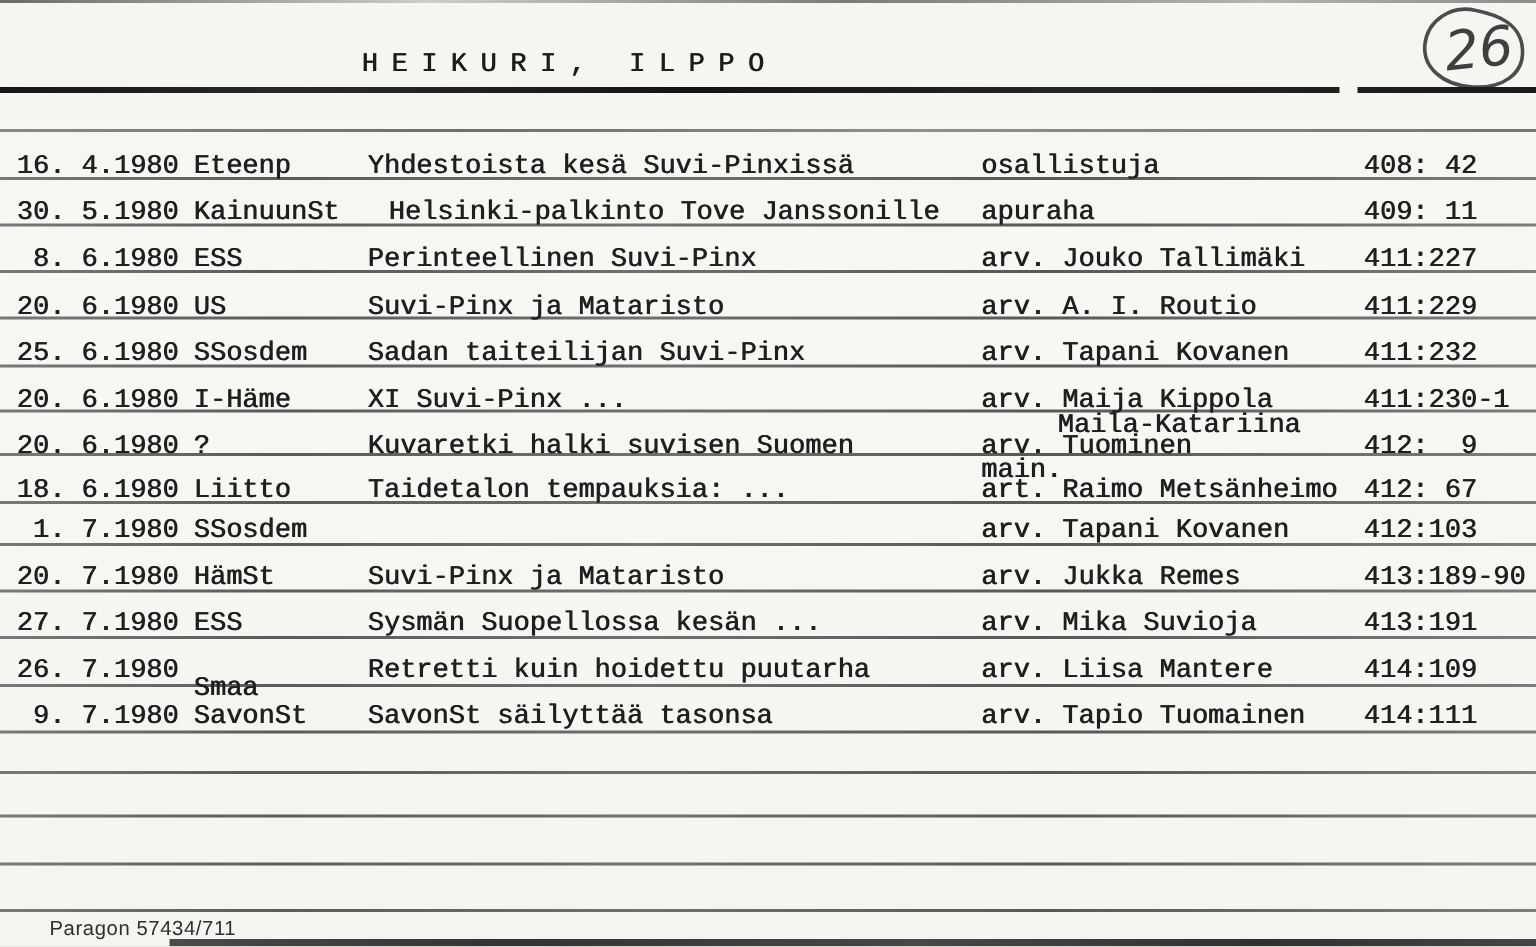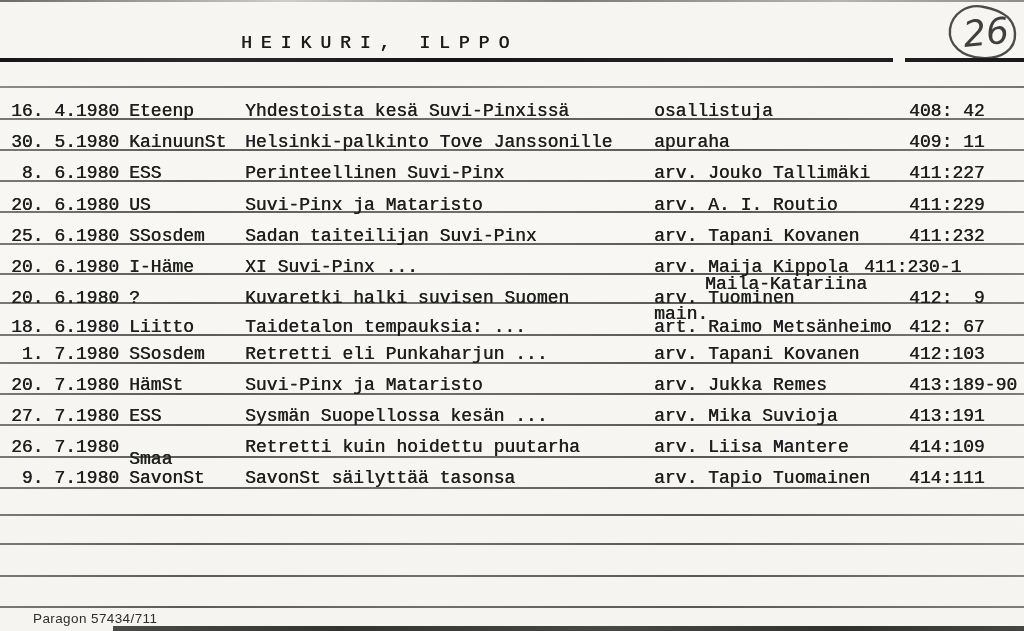--- a/index.html
+++ b/index.html
@@ -134,21 +134,21 @@
     <div class="row" style="top: 101px;">
       <span class="cell typeink" style="left: 11px;">16. 4.1980</span>
       <span class="cell typeink" style="left: 129px;">Eteenp</span>
       <span class="cell typeink" style="left: 245px;">Yhdestoista kesä Suvi-Pinxissä</span>
       <span class="cell typeink" style="left: 654px;">osallistuja</span>
       <span class="cell typeink" style="left: 909px;">408: 42</span>
     </div>
     <div class="row" style="top: 132px;">
       <span class="cell typeink" style="left: 11px;">30. 5.1980</span>
       <span class="cell typeink" style="left: 129px;">KainuunSt</span>
-      <span class="cell typeink" style="left: 245px;">Helsinki-palkinto Tove Janssonille</span>
+      <span class="cell typeink" style="left: 259px;">Helsinki-palkinto Tove Janssonille</span>
       <span class="cell typeink" style="left: 654px;">apuraha</span>
       <span class="cell typeink" style="left: 909px;">409: 11</span>
     </div>
     <div class="row" style="top: 163px;">
       <span class="cell typeink" style="left: 11px;"> 8. 6.1980</span>
       <span class="cell typeink" style="left: 129px;">ESS</span>
       <span class="cell typeink" style="left: 245px;">Perinteellinen Suvi-Pinx</span>
       <span class="cell typeink" style="left: 654px;">arv. Jouko Tallimäki</span>
       <span class="cell typeink" style="left: 909px;">411:227</span>
     </div>
@@ -164,42 +164,41 @@
       <span class="cell typeink" style="left: 129px;">SSosdem</span>
       <span class="cell typeink" style="left: 245px;">Sadan taiteilijan Suvi-Pinx</span>
       <span class="cell typeink" style="left: 654px;">arv. Tapani Kovanen</span>
       <span class="cell typeink" style="left: 909px;">411:232</span>
     </div>
     <div class="row" style="top: 257px;">
       <span class="cell typeink" style="left: 11px;">20. 6.1980</span>
       <span class="cell typeink" style="left: 129px;">I-Häme</span>
       <span class="cell typeink" style="left: 245px;">XI Suvi-Pinx ...</span>
       <span class="cell typeink" style="left: 654px;">arv. Maija Kippola</span>
-      <span class="cell typeink" style="left: 864px;">411:230-1</span>
+      <span class="cell typeink" style="left: 909px;">411:230-1</span>
     </div>
     <div class="row" style="top: 288px;">
       <span class="cell typeink" style="left: 11px;">20. 6.1980</span>
       <span class="cell typeink" style="left: 129px;">?</span>
       <span class="cell typeink" style="left: 245px;">Kuvaretki halki suvisen Suomen</span>
       <span class="cell typeink" style="left: 654px;">arv. Tuominen</span>
       <span class="cell typeink" style="left: 909px;">412:  9</span>
     </div>
     <span class="note typeink" style="left: 705px; top: 274px;">Maila-Katariina</span>
     <div class="row" style="top: 317px;">
       <span class="cell typeink" style="left: 11px;">18. 6.1980</span>
       <span class="cell typeink" style="left: 129px;">Liitto</span>
       <span class="cell typeink" style="left: 245px;">Taidetalon tempauksia: ...</span>
       <span class="cell typeink" style="left: 654px;">art. Raimo Metsänheimo</span>
       <span class="cell typeink" style="left: 909px;">412: 67</span>
     </div>
     <span class="note typeink" style="left: 654px; top: 304px;">main.</span>
     <div class="row" style="top: 344px;">
       <span class="cell typeink" style="left: 11px;"> 1. 7.1980</span>
       <span class="cell typeink" style="left: 129px;">SSosdem</span>
-      <span class="cell typeink" style="left: 245px;">Retretti eli Punkaharjun ...</span>
       <span class="cell typeink" style="left: 654px;">arv. Tapani Kovanen</span>
       <span class="cell typeink" style="left: 909px;">412:103</span>
     </div>
     <div class="row" style="top: 375px;">
       <span class="cell typeink" style="left: 11px;">20. 7.1980</span>
       <span class="cell typeink" style="left: 129px;">HämSt</span>
       <span class="cell typeink" style="left: 245px;">Suvi-Pinx ja Mataristo</span>
       <span class="cell typeink" style="left: 654px;">arv. Jukka Remes</span>
       <span class="cell typeink" style="left: 909px;">413:189-90</span>
     </div>

